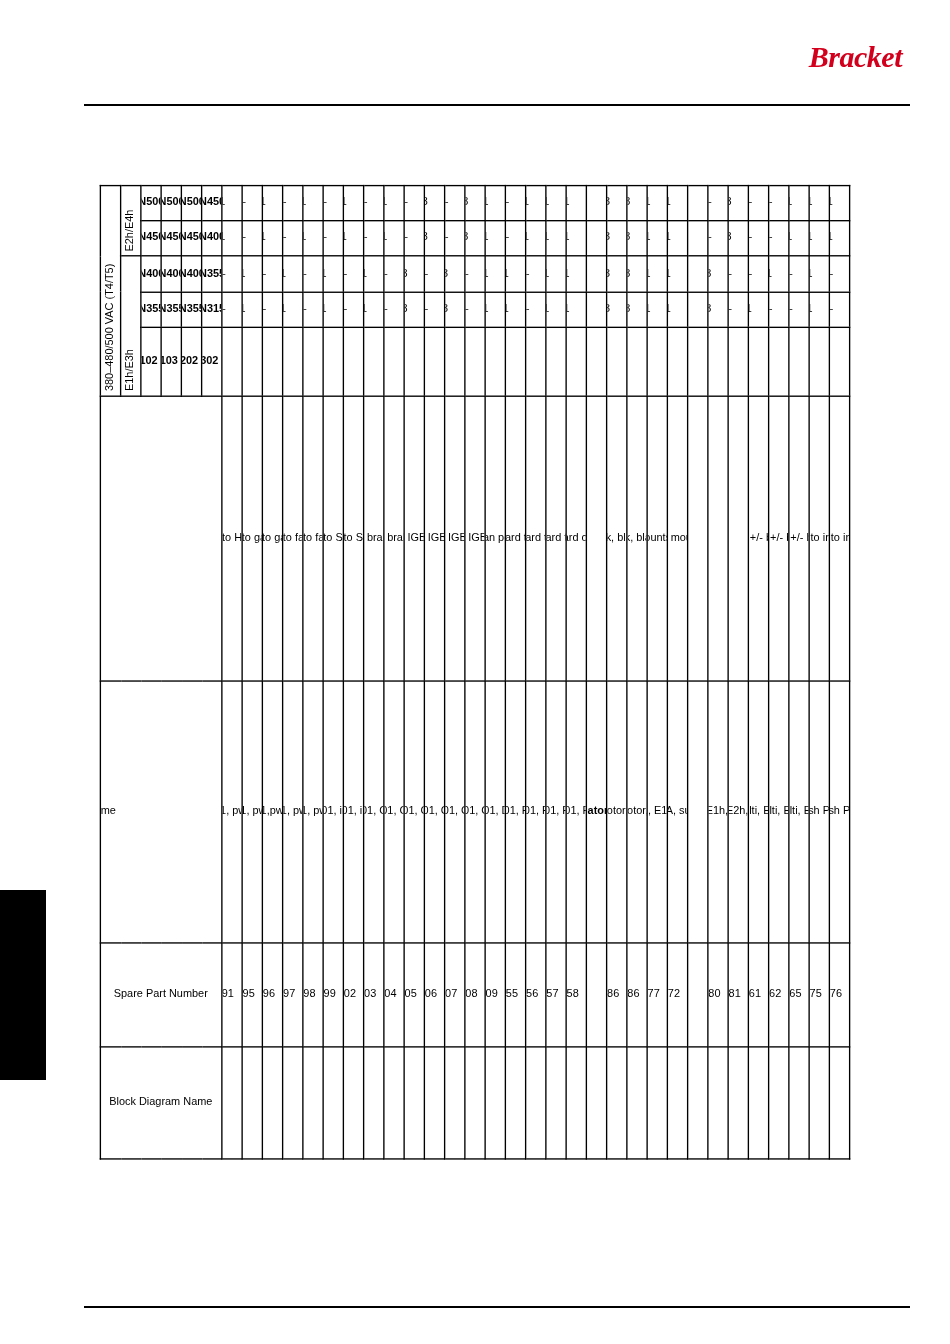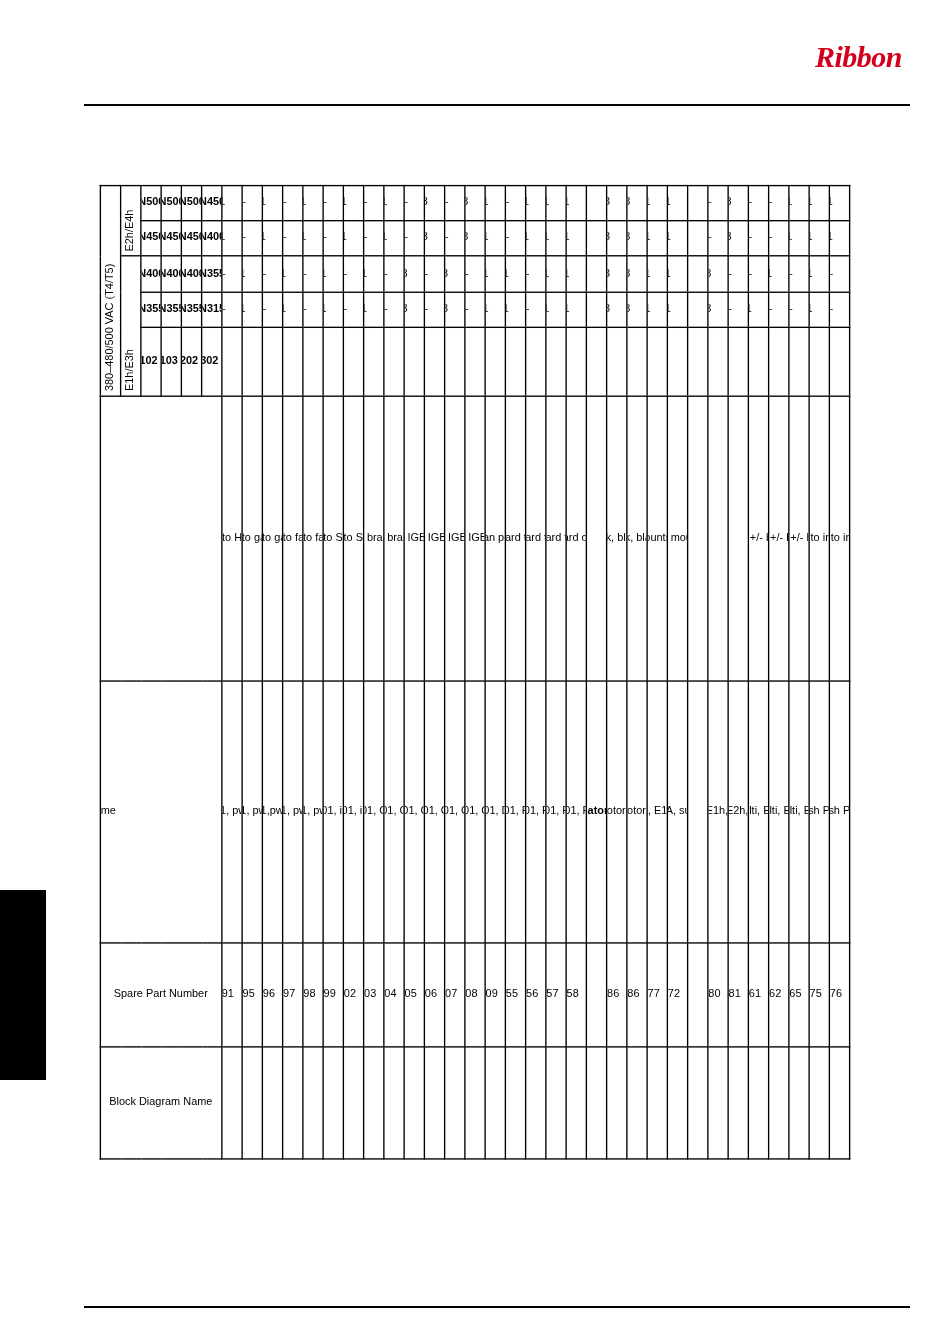--- a/index.html
+++ b/index.html
@@ -117,21 +117,21 @@
   .hdr-tall { height: 46px; }
   .section-row td {
     font-weight: bold;
   }
 </style>
 </head>
 <body>
 
 <div class="page">
 
-  <div class="logo">Ribbon</div>
+  <div class="logo">Bracket</div>
   <div class="header-rule"></div>
   <div class="footer-rule"></div>
   <div class="side-tab"></div>
 
   <div id="tablewrap" style="transform: translate(-50%, -50%) rotate(-90deg) scale(1.35);">
     <table class="sparetable">
       <colgroup>
         <col class="c-block">
           <col class="c-num">
           <col class="c-name">

